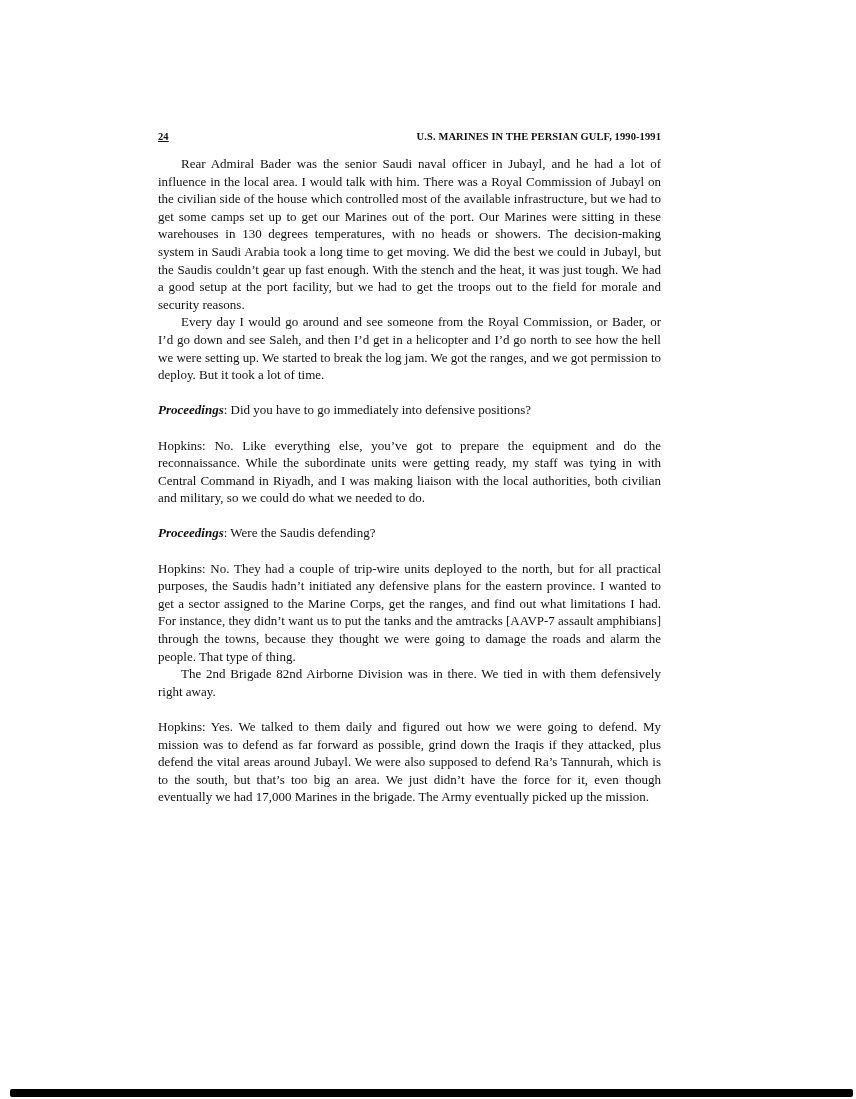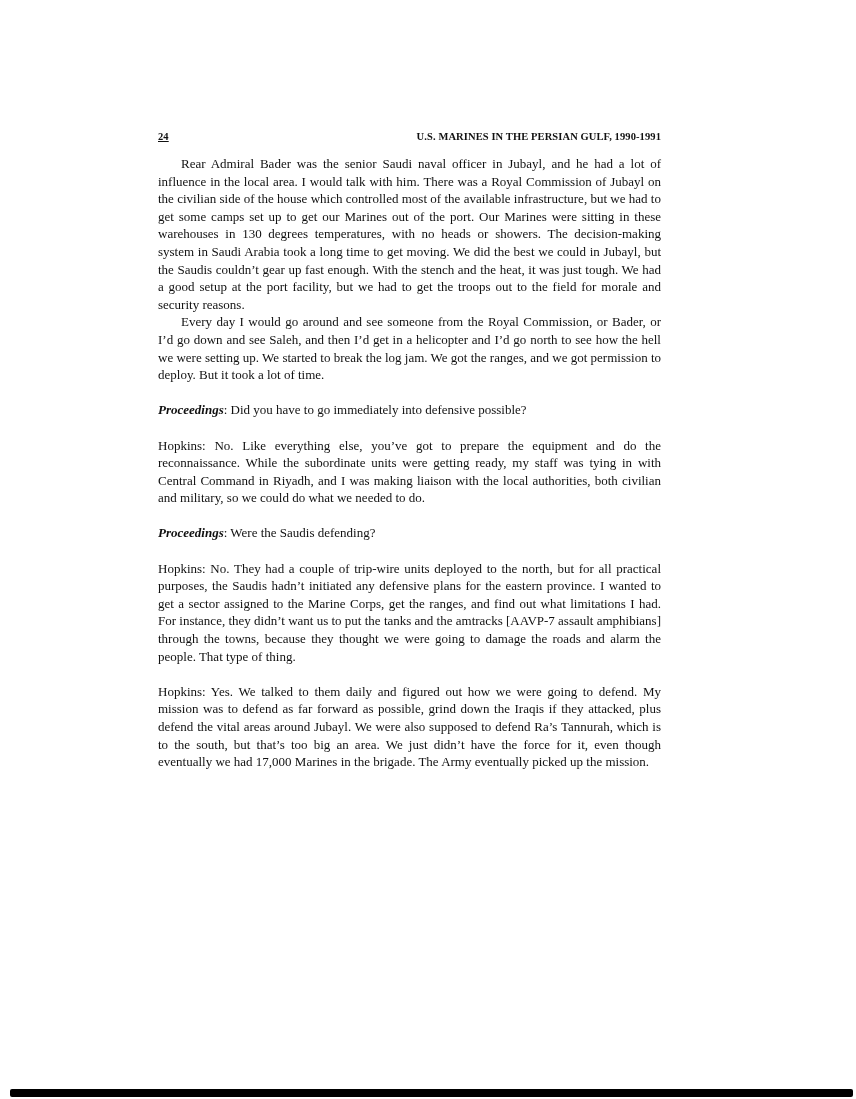--- a/index.html
+++ b/index.html
@@ -27,34 +27,37 @@
 
   <div class="body">
     <p class="indent">
       <span>Rear Admiral Bader was the senior Saudi naval officer in Jubayl, and he had a lot of influence in the local area. I would talk with him.  There was a Royal Commission of Jubayl on the civilian side of the house which controlled most of the available infrastructure, but we had to get some camps set up to get our Marines out of the port.  Our Marines were sitting in these warehouses in 130 degrees temperatures, with no heads or showers.  The decision-making system in Saudi Arabia took a long time to get moving.  We did the best we could in Jubayl, but the Saudis couldn’t gear up fast enough.  With the stench and the heat, it was just tough.  We had a good setup at the port facility, but we had to get the troops out to the field for morale and security reasons.</span>
     </p>
     <p class="indent">
       <span>Every day I would go around and see someone from the Royal Commission, or Bader, or I’d go down and see Saleh, and then I’d get in a helicopter and I’d go north to see how the hell we were setting up.  We started to break the log jam.  We got the ranges, and we got permission to deploy.  But it took a lot of time.</span>
     </p>
 
     <p class="gap">
-      <span class="q-label">Proceedings</span><span>: Did you have to go immediately into defensive possible?</span>
+      <span class="q-label">Proceedings</span><span>: Did you have to go immediately into defensive positions?</span>
     </p>
 
     <p class="gap">
       <span class="a-label">Hopkins</span><span>: No. Like everything else, you’ve got to prepare the equipment and do the reconnaissance.  While the subordinate units were getting ready, my staff was tying in with Central Command in Riyadh, and I was making liaison with the local authorities, both civilian and military, so we could do what we needed to do.</span>
     </p>
 
     <p class="gap">
       <span class="q-label">Proceedings</span><span>: Were the Saudis defending?</span>
     </p>
 
     <p class="gap">
       <span class="a-label">Hopkins</span><span>: No. They had a couple of trip-wire units deployed to the north, but for all practical purposes, the Saudis hadn’t initiated any defensive plans for the eastern province. I wanted to get a sector assigned to the Marine Corps, get the ranges, and find out what limitations I had.  For instance, they didn’t want us to put the tanks and the amtracks [AAVP-7 assault amphibians] through the towns, because they thought we were going to damage the roads and alarm the people.  That type of thing.</span>
     </p>
+    <p class="indent">
+      <span>The 2nd Brigade 82nd Airborne Division was in there.  We tied in with them defensively right away.</span>
+    </p>
 
 
     <p class="gap">
       <span class="a-label">Hopkins</span><span>: Yes.  We talked to them daily and figured out how we were going to defend.  My mission was to defend as far forward as possible, grind down the Iraqis if they attacked, plus defend the vital areas around Jubayl.  We were also supposed to defend Ra’s Tannurah, which is to the south, but that’s too big an area.  We just didn’t have the force for it, even though eventually we had 17,000 Marines in the brigade.  The Army eventually picked up the mission.</span>
     </p>
   </div>
 </div>
 
 <div class="bottom-rule"></div>
 

